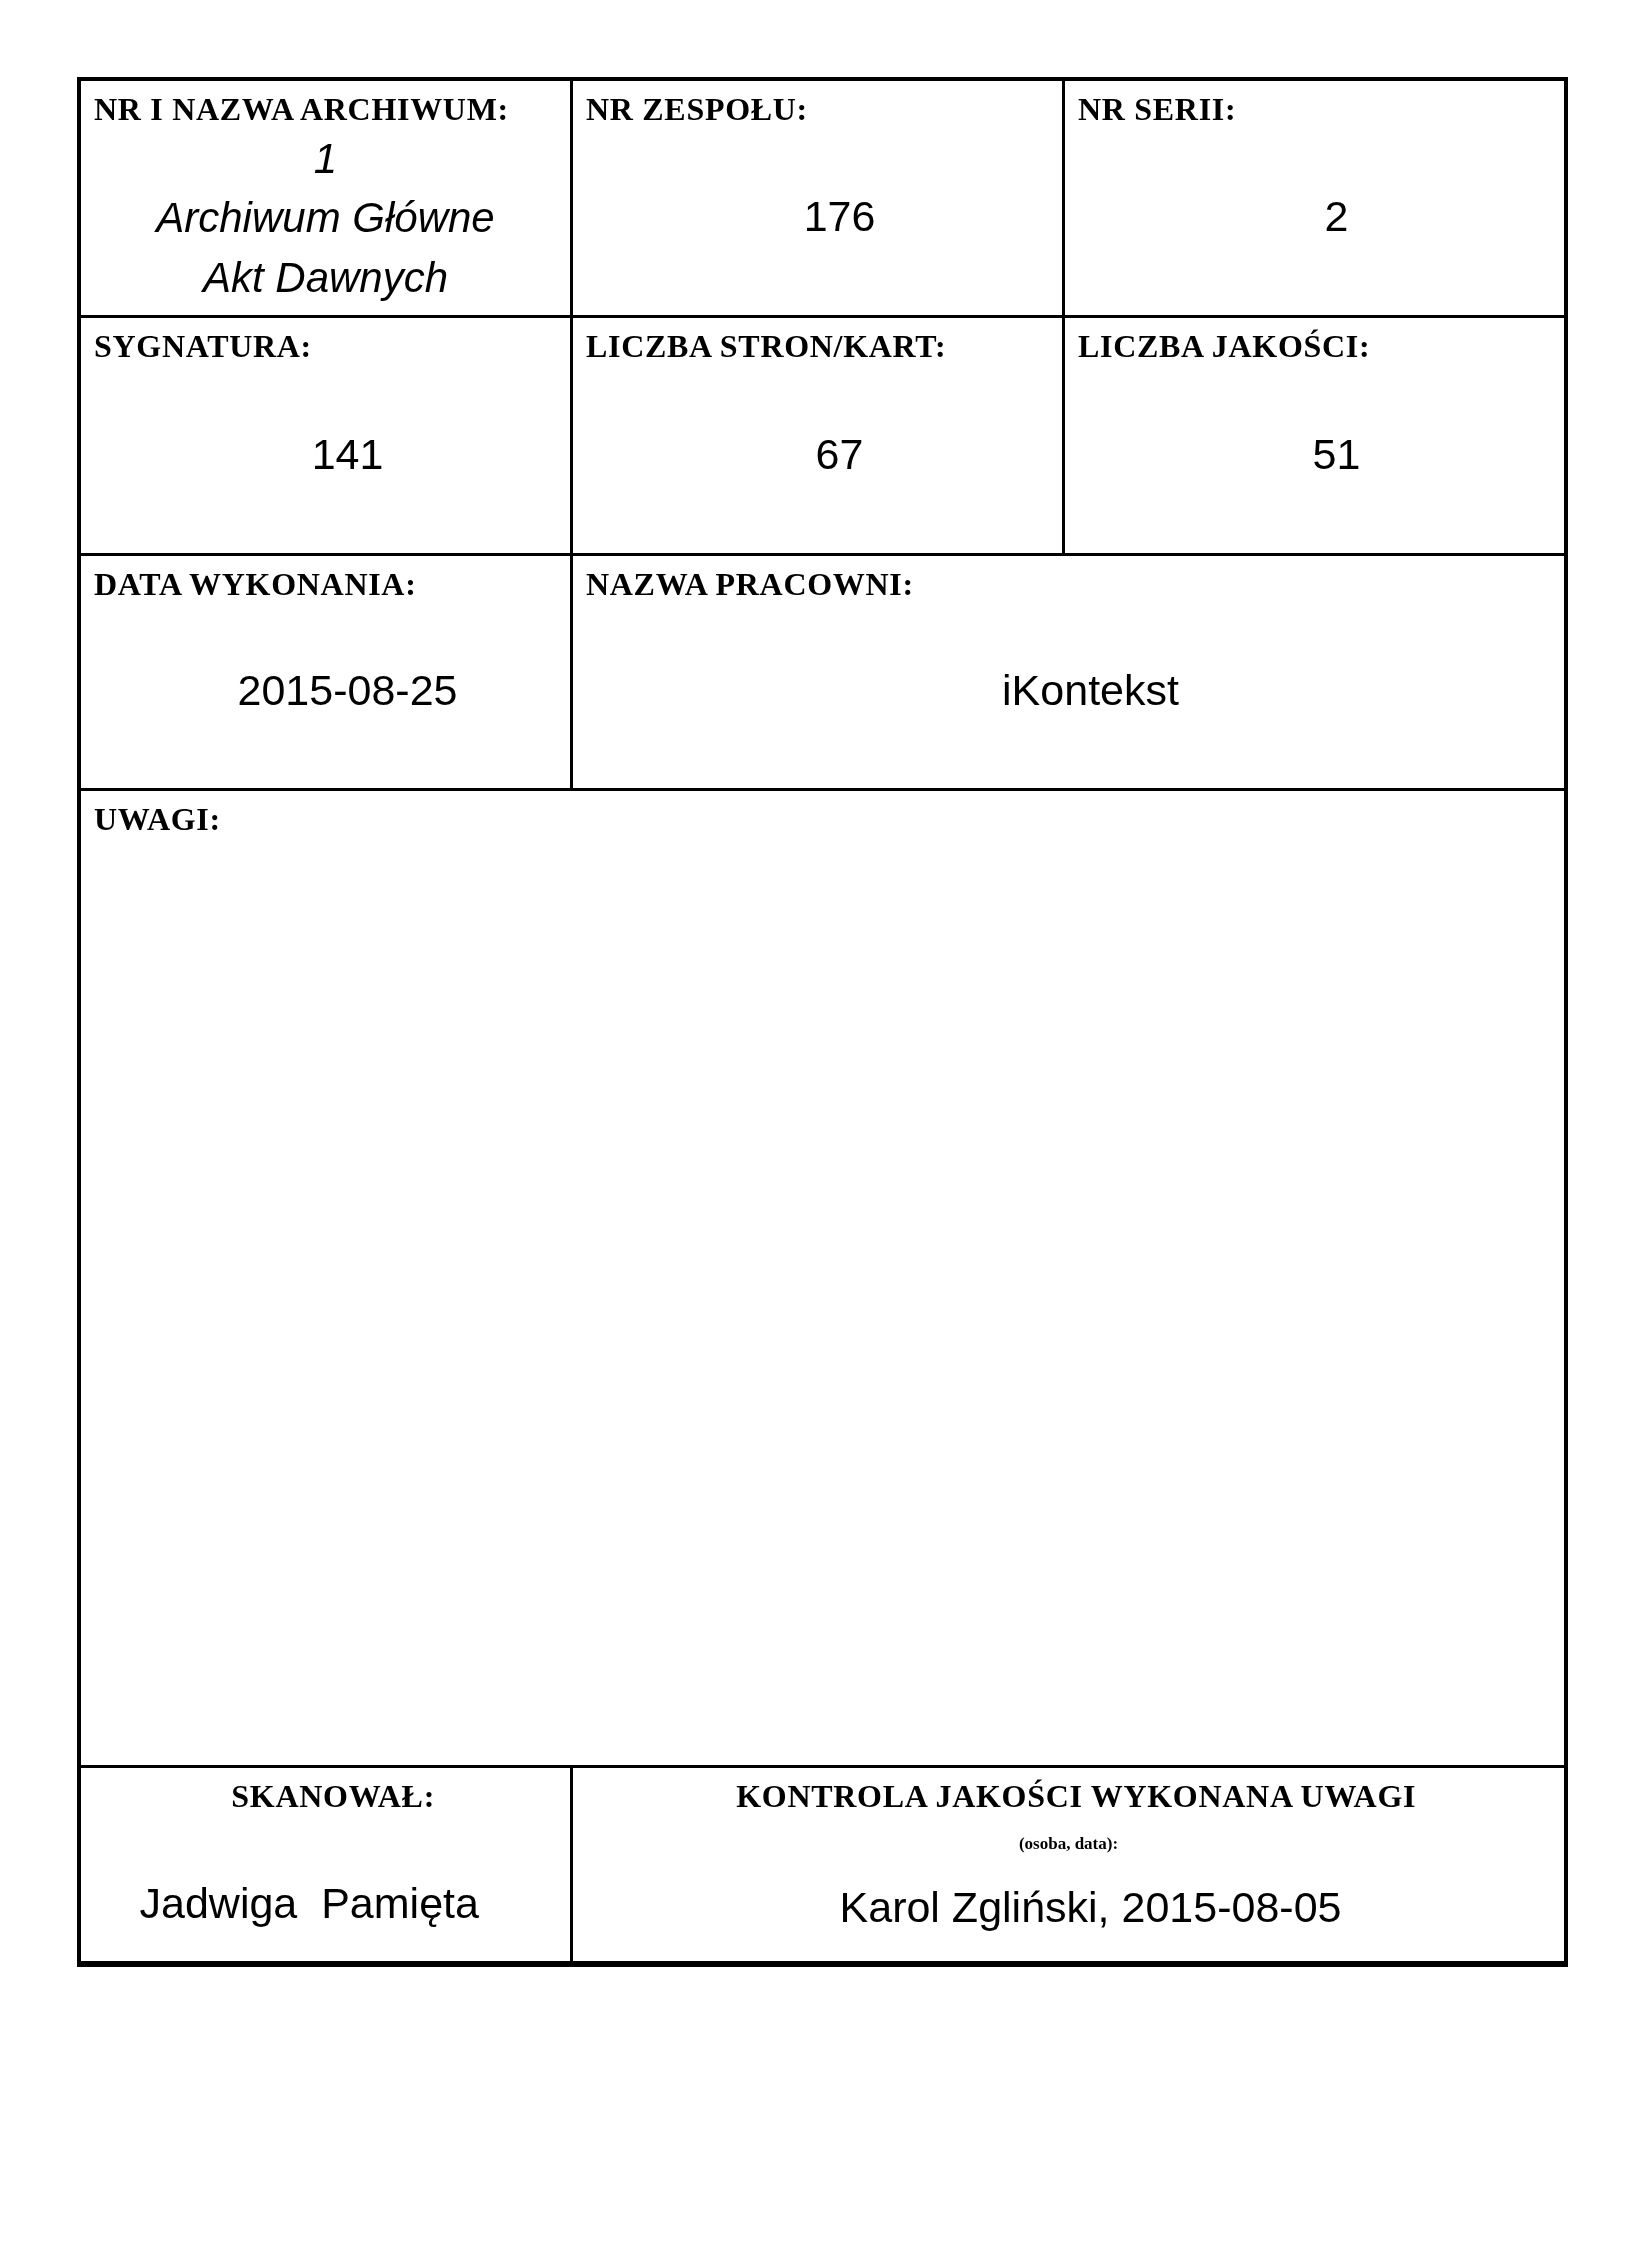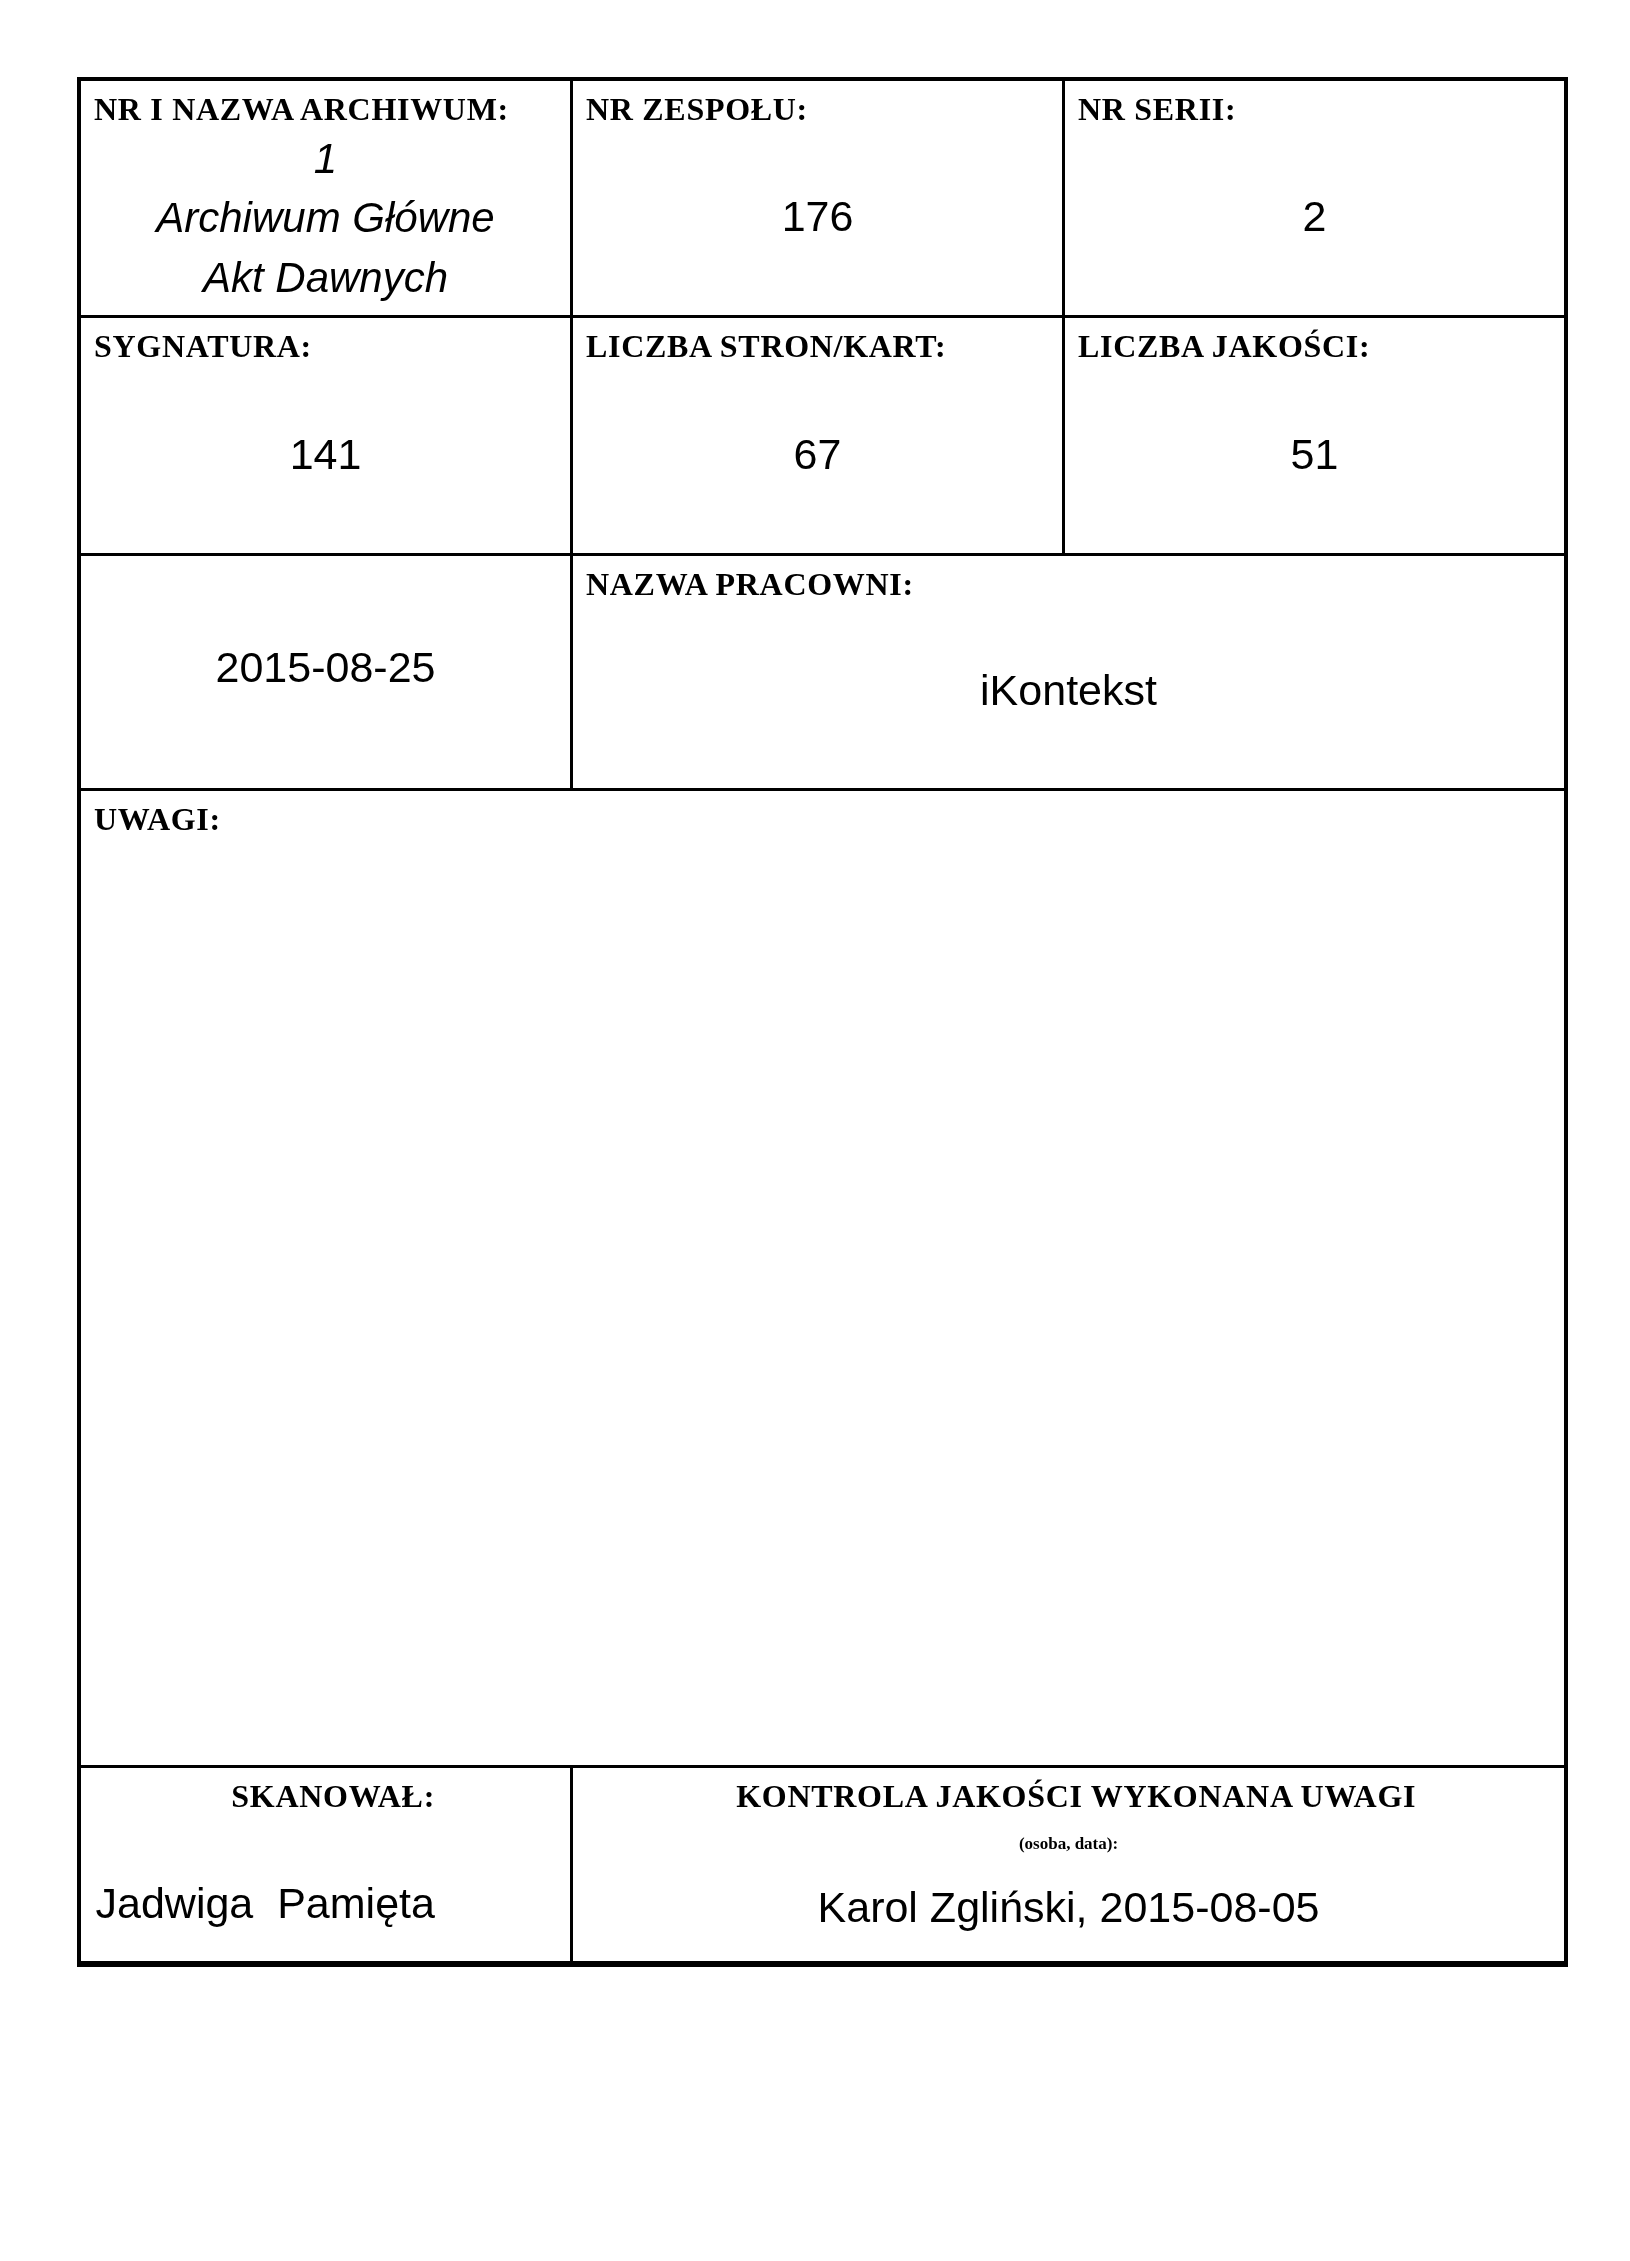--- a/index.html
+++ b/index.html
@@ -66,20 +66,21 @@
     font-family: Liberation Serif, serif;
     font-weight: bold;
     font-size: 17px;
     text-align: center;
   }
 
   .value {
     font-family: "Liberation Sans", sans-serif;
     font-size: 43px;
     line-height: 1.4;
+    margin-left: 44px;
   }
   .value-center-area {
     flex: 1;
     display: flex;
     align-items: center;
     justify-content: center;
     text-align: center;
     padding-bottom: 9.2px;
   }
   .archive-block {
@@ -151,20 +152,21 @@
       <div class="value value-center-area">67</div>
     </div>
     <div class="cell c3">
       <div class="label">LICZBA JAKOŚCI:</div>
       <div class="value value-center-area">51</div>
     </div>
   </div>
 
   <div class="row r4">
     <div class="cell c1">
+      <div class="label">DATA WYKONANIA:</div>
       <div class="value value-center-area">2015-08-25</div>
     </div>
     <div class="cell cwide">
       <div class="label">NAZWA PRACOWNI:</div>
       <div class="value value-center-area">iKontekst</div>
     </div>
   </div>
 
   <div class="row r5">
     <div class="cell cwide">

